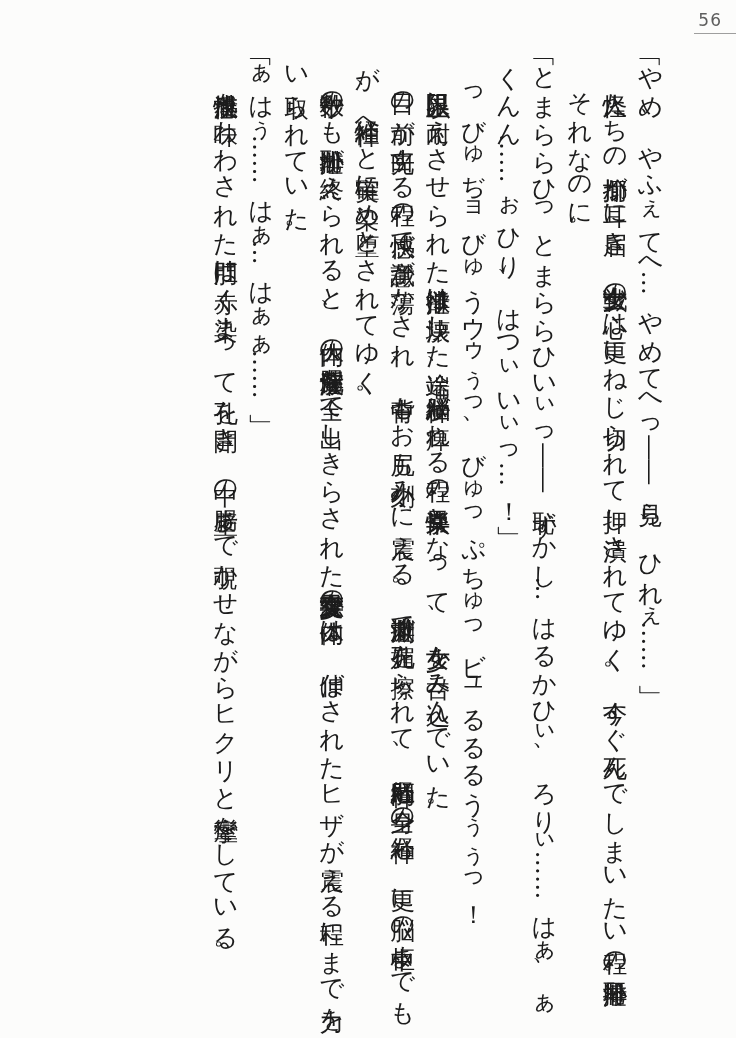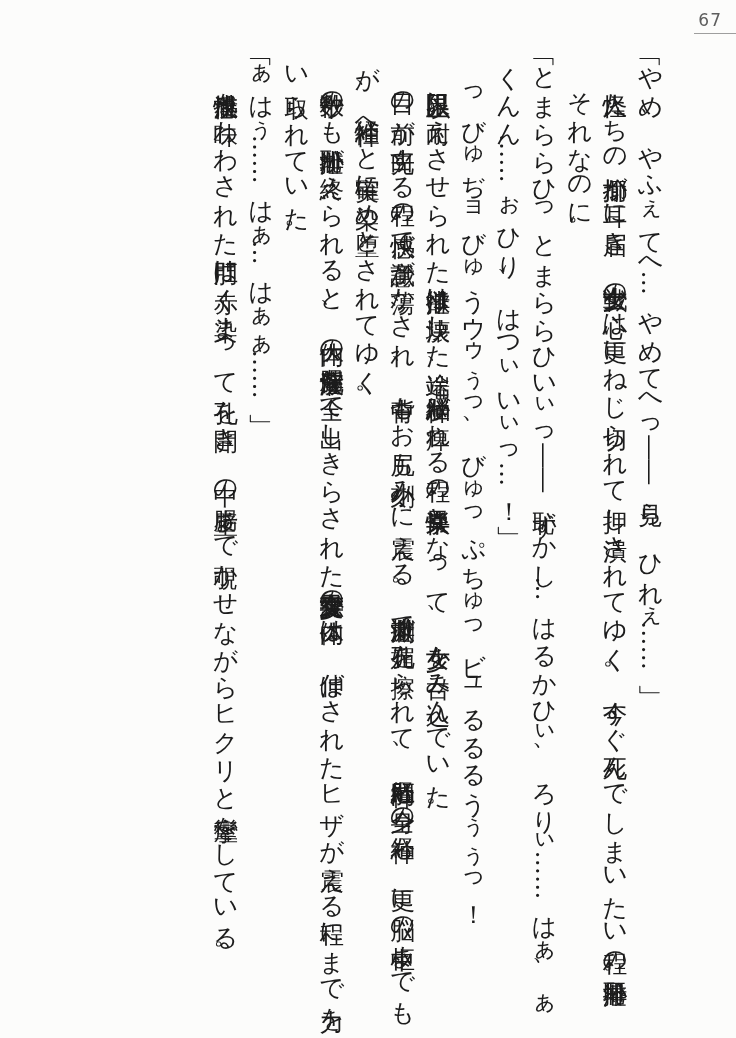--- a/index.html
+++ b/index.html
@@ -54,21 +54,21 @@
   }
   .text-block p.indent {
     text-indent: 1em;
   }
 </style>
 </head>
 <body>
 
 <div class="page">
 
-  <span class="page-number">67</span>
+  <span class="page-number">56</span>
 
   <div class="header-rule"></div>
 
   <div class="text-block">
     <p>「やめ、やふぇてへ…やめてへっ――見ら、ひれぇ……」</p>
     <p class="indent">怪人たちの揶揄が耳に届き、少女戦士の心は更にねじ切られて押し潰されてゆく。今すぐ死んでしまいたい程の恥辱排泄。</p>
     <p class="indent">それなのに。</p>
     <p>「とまららひっとまららひいぃっ――恥ずかし…はるかひぃ、ろりぃ……はぁ、ぁくんん……ぉひり、はつぃいぃっ…！」</p>
     <p class="indent">っびゅぢョびゅうウゥぅっ、びゅっぷちゅっビュるるるうぅぅっ！</p>
     <p class="indent">限界以上に耐えさせられた排泄欲は決壊した途端、脳神経が痺れる程の異常快楽となって、少女を呑み込んでいた。</p>

